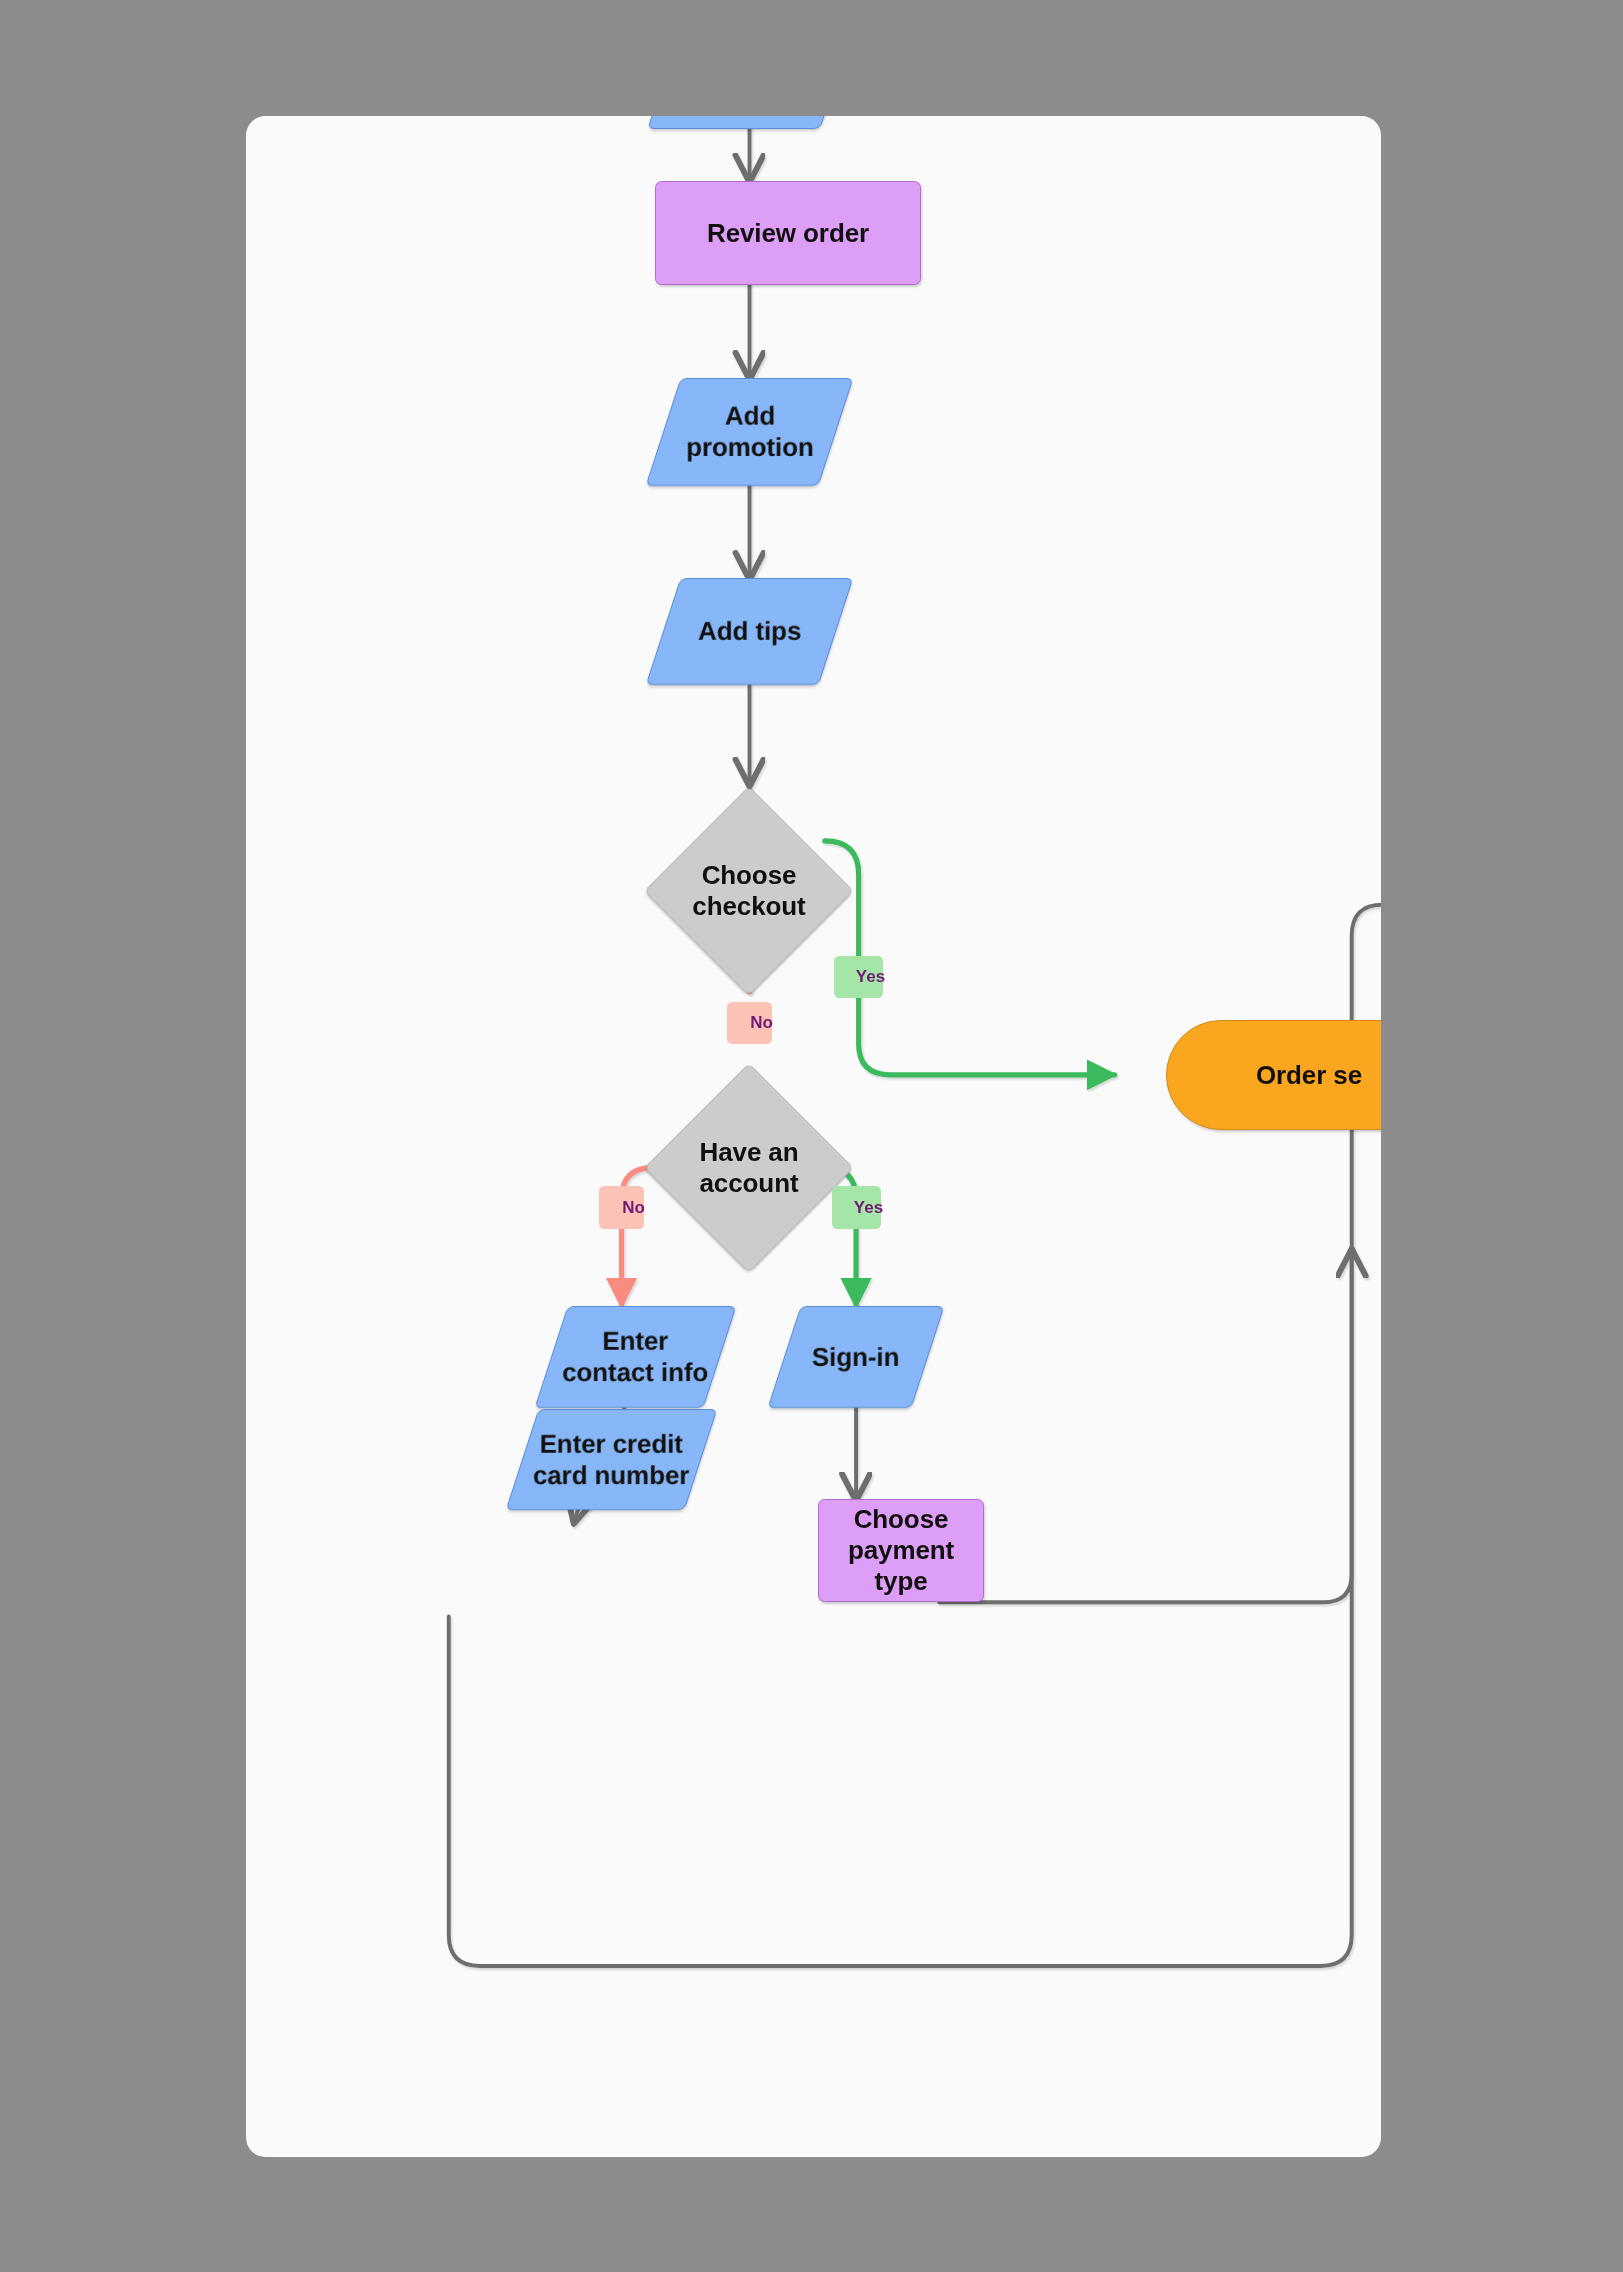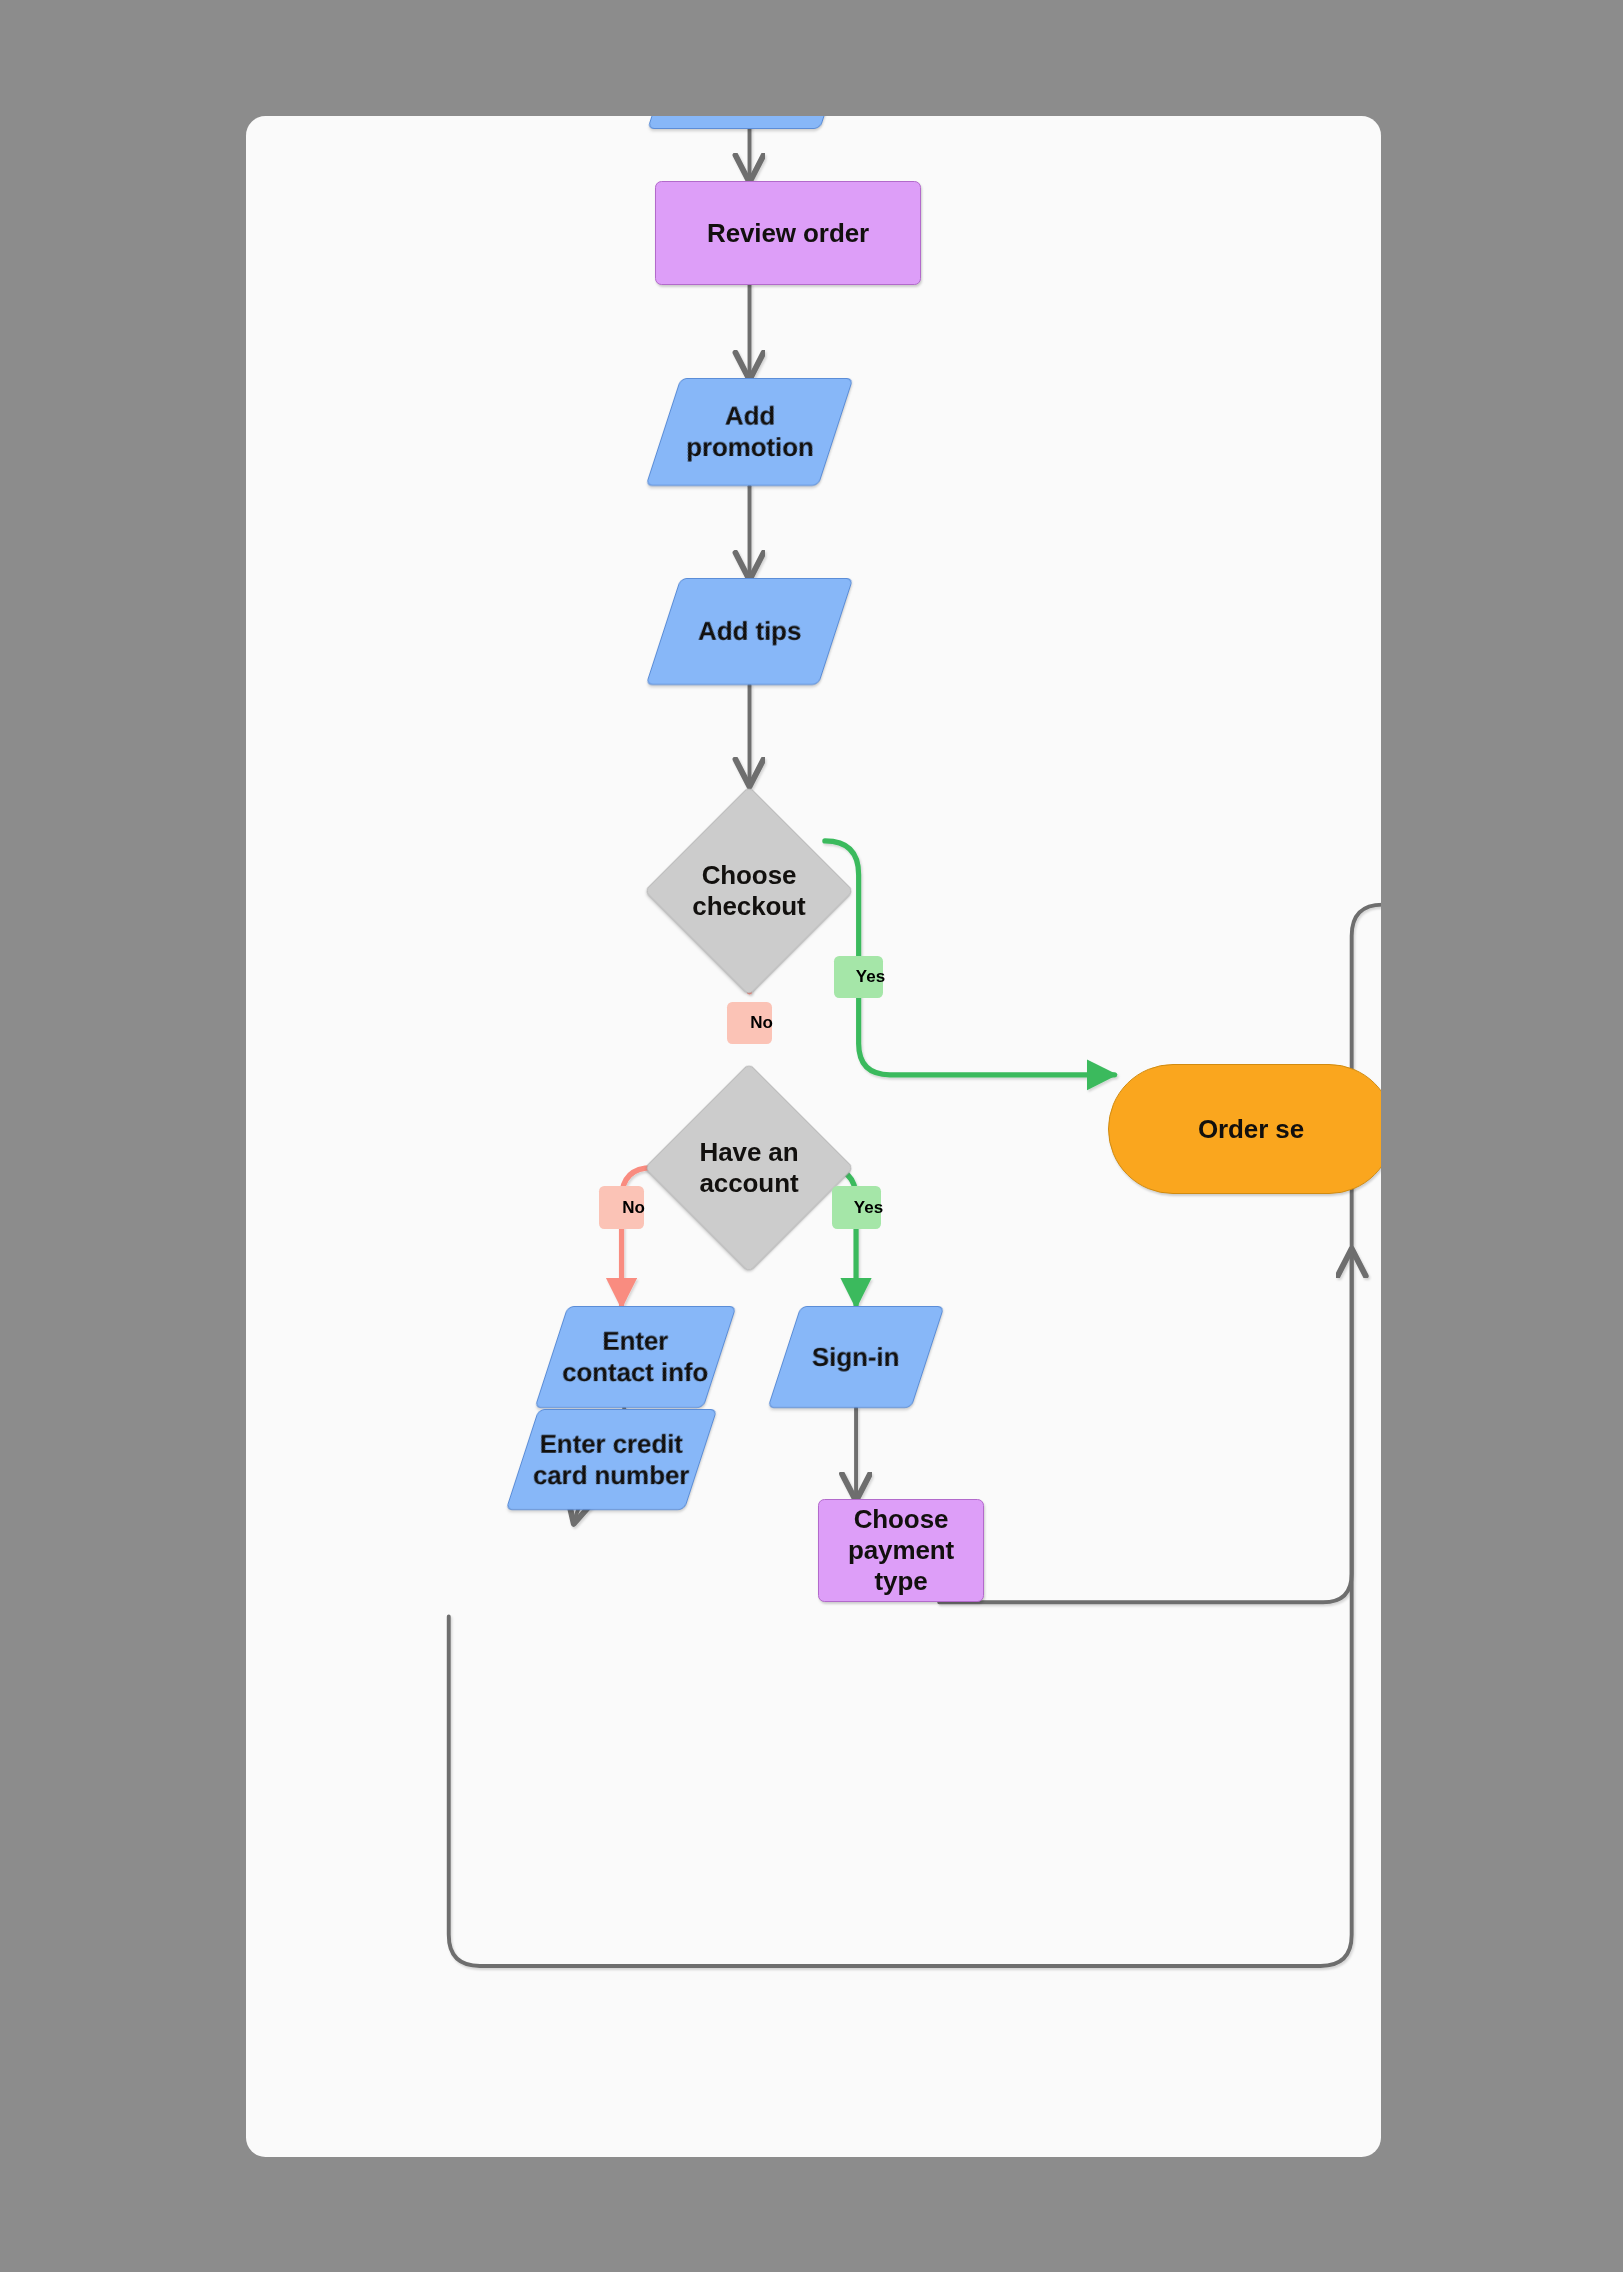--- a/index.html
+++ b/index.html
@@ -79,21 +79,21 @@
   }
   .n-decision .lbl{
     position:relative;z-index:2;
     font-size:26px;font-weight:700;white-space:pre-line;
   }
 
   
   .elabel{
     position:absolute;
     display:flex;align-items:center;justify-content:center;
-    font-size:17px;font-weight:700;color:#000000;
+    font-size:17px;font-weight:700;color:#701a75;
     border-radius:5.2px;
     box-sizing:border-box;
     padding-left:24px;
   }
   .elabel.yes{background:#a5e6a8;}
   .elabel.no{background:#fbc3b6;text-align:right;}
 </style>
 </head>
 <body>
 
@@ -173,21 +173,21 @@
     <div class="node n-io" style="left:417px;top:462px;width:173px;height:107px;">
       <span class="lbl">Add tips</span>
     </div>
 
     <div class="node n-decision" style="left:398px;top:670px;width:210px;height:210px;">
       <div class="dshape"></div>
       <span class="lbl">Choose
 checkout</span>
     </div>
 
-    <div class="node n-term" style="left:862px;top:904px;width:286px;height:130px;margin-top:44px;">
+    <div class="node n-term" style="left:920px;top:904px;width:286px;height:110px;">
       <span class="lbl">Order se</span>
     </div>
 
     <div class="node n-decision" style="left:398px;top:947px;width:210px;height:210px;">
       <div class="dshape"></div>
       <span class="lbl">Have an
 account</span>
     </div>
 
     <div class="node n-io" style="left:305px;top:1190px;width:169px;height:102px;">

